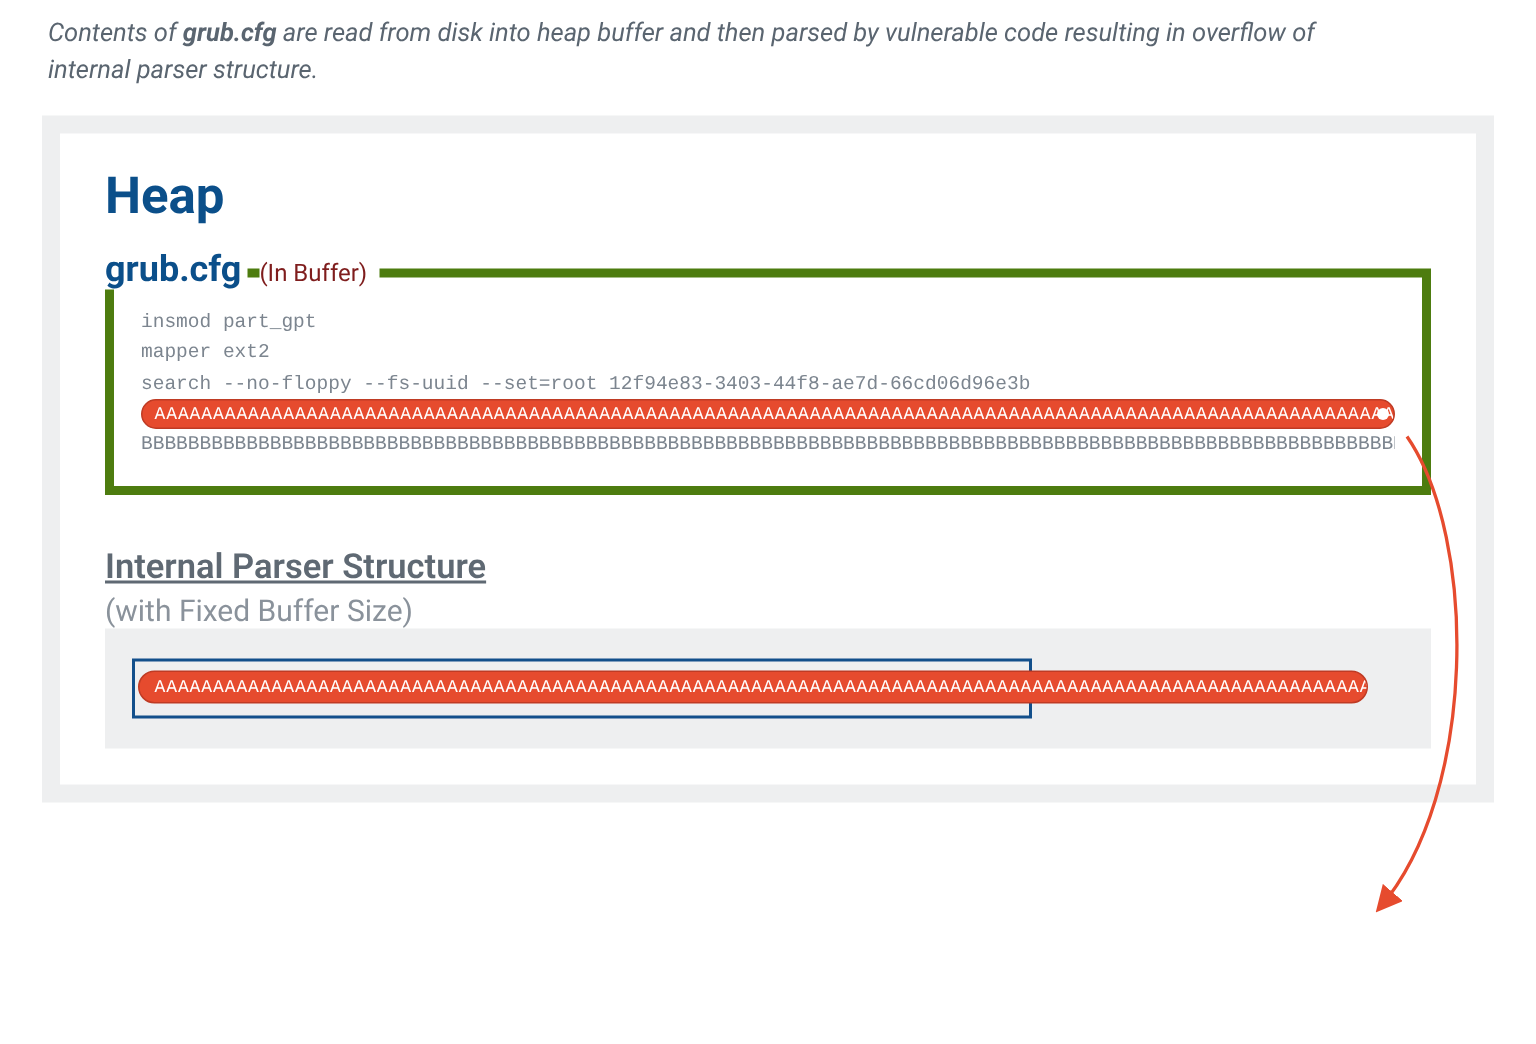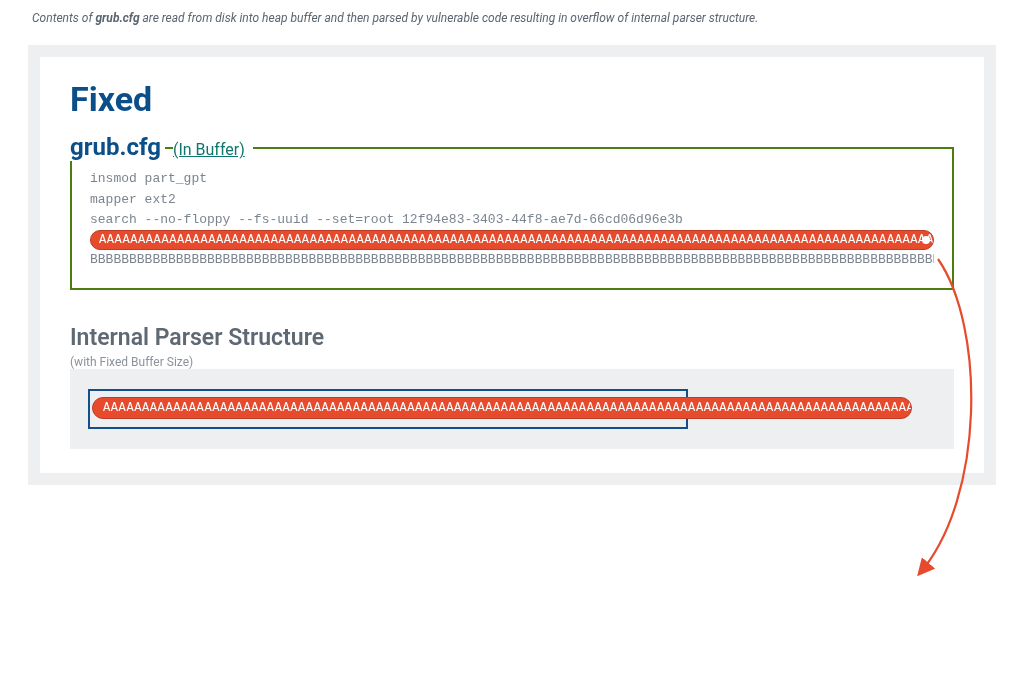--- a/index.html
+++ b/index.html
@@ -7,21 +7,21 @@
     font-family: -apple-system, BlinkMacSystemFont, "Segoe UI", Roboto, Helvetica, Arial, sans-serif;
     background: #ffffff;
     width: 1024px;
     height: 696px;
     position: relative;
     overflow: hidden;
   }
   .caption {
     font-style: italic;
     color: #5a6570;
-    font-size: 12px;
+    font-size: 17px;
     line-height: 1.45;
     padding: 10px 32px 18px 32px;
     max-width: 960px;
   }
   .caption .bold { font-weight: 700; }
   .outer-panel {
     margin: 0 28px 0 28px;
     background: #eeeff0;
     padding: 12px;
   }
@@ -46,28 +46,27 @@
     background: transparent;
   }
   .grub-name {
     color: #0b4f8a;
     font-weight: 700;
     font-size: 24px;
     background: #fff;
     padding-right: 4px;
   }
   .grub-sub {
-    color: #0f766e;
+    color: #7f1d1d;
     font-size: 16px;
     background: #fff;
     padding-right: 8px;
-    text-decoration: underline;
   }
   .buffer-box {
-    border: 2px solid #4d7c0f;
+    border: 6px solid #4d7c0f;
     margin-top: 0px;
     padding: 20px 18px 18px 18px;
     position: relative;
   }
   .code {
     font-family: "SFMono-Regular", Consolas, "Liberation Mono", Menlo, monospace;
     font-size: 13px;
     color: #7c858f;
     line-height: 1.55;
     white-space: pre;
@@ -94,24 +93,25 @@
     position: absolute;
     right: 3px;
     top: 50%;
     transform: translateY(-50%);
   }
   .parser-title {
     color: #5f6973;
     font-weight: 600;
     font-size: 23px;
     margin-top: 34px;
+    text-decoration: underline;
   }
   .parser-sub {
     color: #8a929b;
-    font-size: 12px;
+    font-size: 20px;
     margin-top: 4px;
   }
   .parser-panel {
     background: #eeeff0;
     padding: 20px 18px;
     position: relative;
   }
   .fixed-buffer {
     border: 2px solid #124f8b;
     height: 40px;
@@ -145,21 +145,21 @@
 </head>
 <body>
 
 <div class="caption">
   <span>Contents of </span><span class="bold">grub.cfg</span><span> are read from disk into heap buffer and then parsed by vulnerable code resulting in overflow of internal parser structure.</span>
 </div>
 
 <div class="outer-panel">
   <div class="inner-panel">
 
-    <div class="heap-title">Fixed</div>
+    <div class="heap-title">Heap</div>
 
     <div class="grub-header">
       <span class="grub-name">grub.cfg</span>
       <span class="grub-sub">(In Buffer)</span>
     </div>
 
     <div class="buffer-box">
       <div class="code">insmod part_gpt</div>
       <div class="code">mapper ext2</div>
       <div class="code">search --no-floppy --fs-uuid --set=root 12f94e83-3403-44f8-ae7d-66cd06d96e3b</div>

